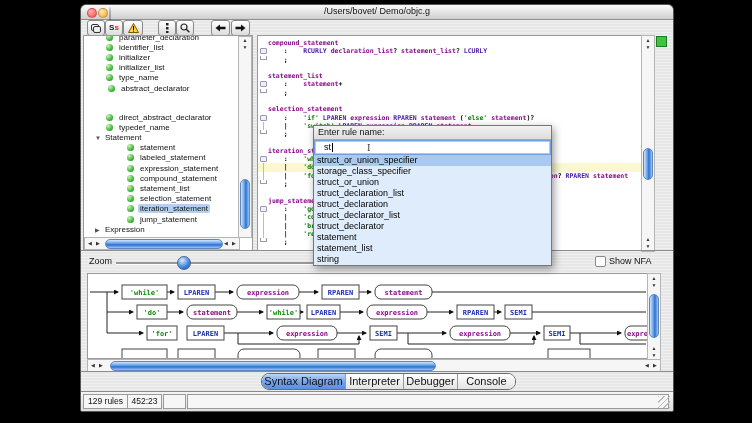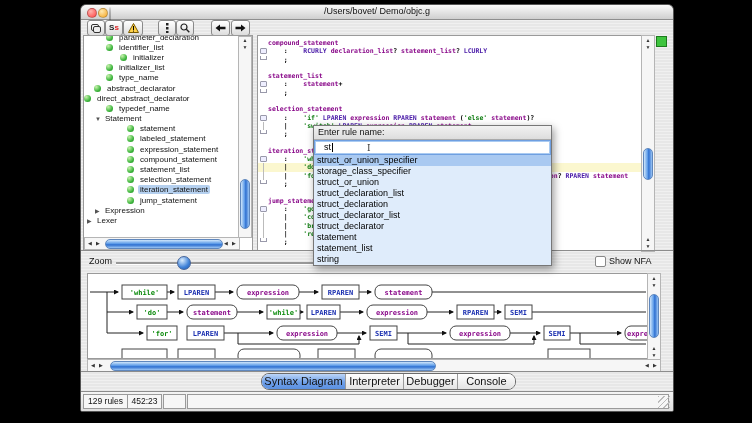--- a/index.html
+++ b/index.html
@@ -152,37 +152,37 @@
     <div class="treepane">
       <div class="treecontent" id="tree">
           <div class="trow" style="padding-left: 22px;">
             <span class="ball"></span>
             <span class="lab">parameter_declaration</span>
           </div>
           <div class="trow" style="padding-left: 22px;">
             <span class="ball"></span>
             <span class="lab">identifier_list</span>
           </div>
-          <div class="trow" style="padding-left: 36px;">
+          <div class="trow" style="padding-left: 22px;">
             <span class="ball"></span>
             <span class="lab">initializer</span>
           </div>
           <div class="trow" style="padding-left: 22px;">
             <span class="ball"></span>
             <span class="lab">initializer_list</span>
           </div>
           <div class="trow" style="padding-left: 22px;">
             <span class="ball"></span>
             <span class="lab">type_name</span>
           </div>
-          <div class="trow" style="padding-left: 10px;">
+          <div class="trow" style="padding-left: 24px;">
             <span class="ball"></span>
             <span class="lab">abstract_declarator</span>
           </div>
-          <div class="trow" style="">
+          <div class="trow" style="padding-left: 22px; margin-top: 19px;">
             <span class="ball"></span>
             <span class="lab">direct_abstract_declarator</span>
           </div>
           <div class="trow" style="padding-left: 22px;">
             <span class="ball"></span>
             <span class="lab">typedef_name</span>
           </div>
           <div class="trow" style="padding-left: 11px;">
             <span class="tri">▼</span>
             <span class="lab">Statement</span>

